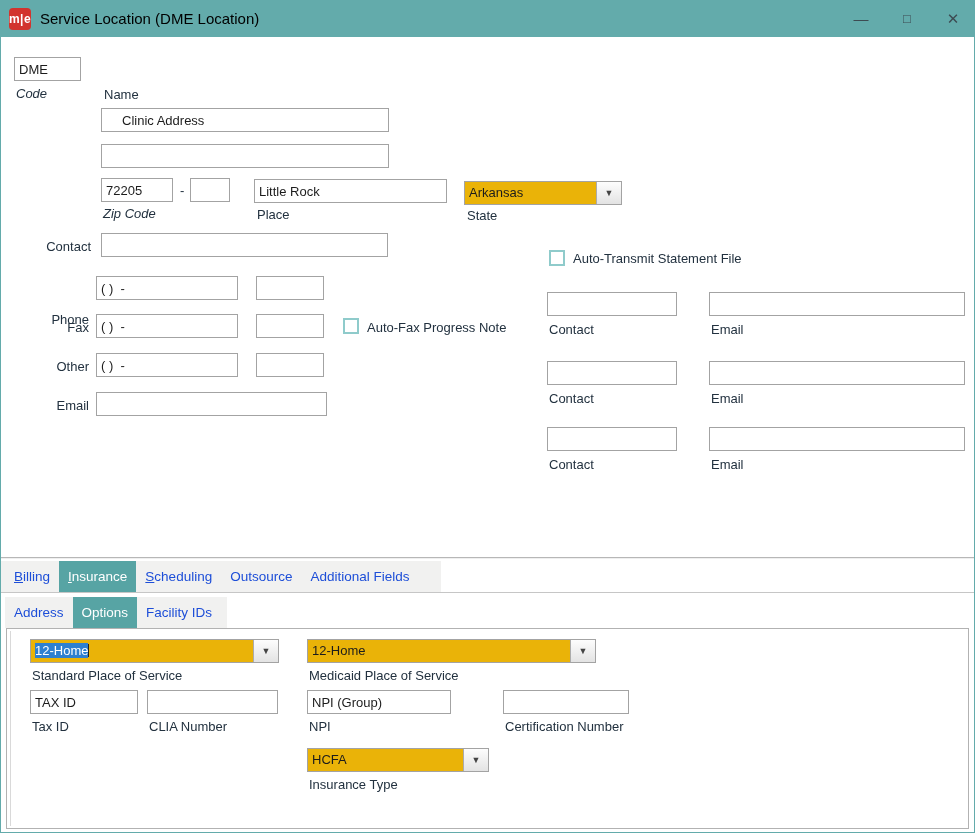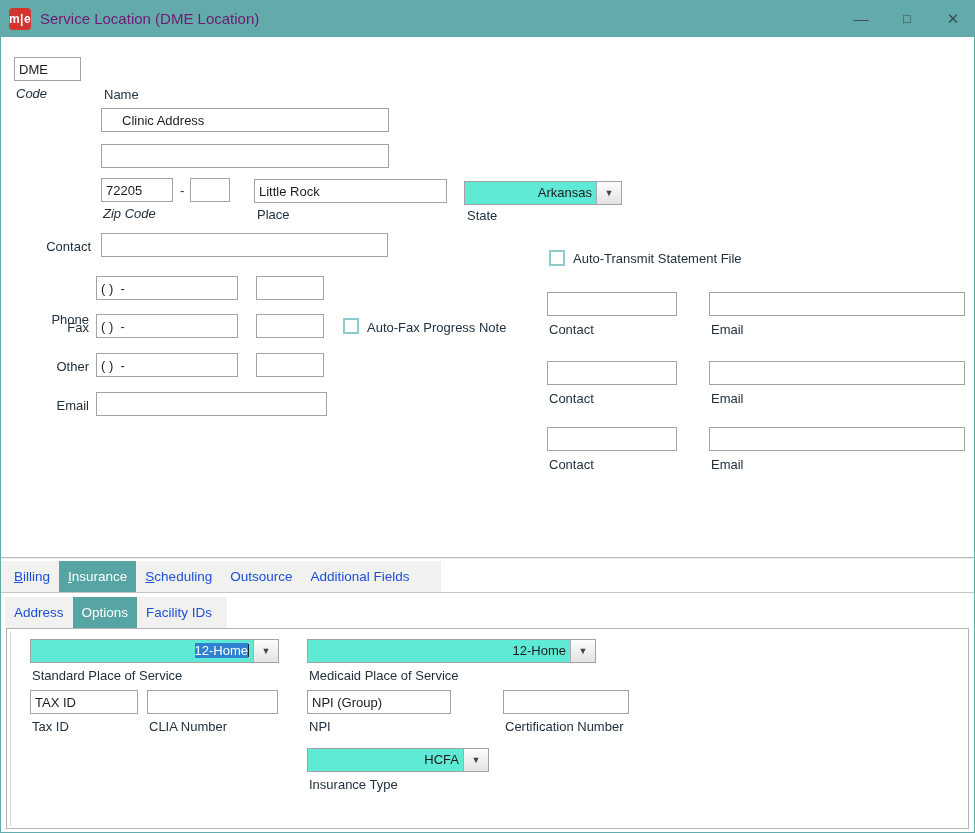--- a/index.html
+++ b/index.html
@@ -13,36 +13,36 @@
   
   .titlebar {
     position:absolute; left:0; top:0; width:975px; height:37px; background:#63abab;
     display:flex; align-items:center;
   }
   .app-icon {
     width:22px; height:22px; margin-left:8px; background:#d2342e; border-radius:4px;
     color:#fff; font-size:12px; font-weight:bold; display:flex; align-items:center; justify-content:center;
     letter-spacing:0.5px;
   }
-  .title-text { color:#701a75; font-size:15px; margin-left:9px; }
+  .title-text { color:#000000; font-size:15px; margin-left:9px; }
   .win-controls { position:absolute; right:0; top:0; height:37px; display:flex; align-items:center; }
   .win-btn {
     width:46px; height:37px; display:flex; align-items:center; justify-content:center;
     color:#3d4b52; font-size:15px; cursor:default;
   }
   .win-btn.max { font-size:13px; }
   
   .txt {
     position:absolute; height:24px; border:1px solid #a3a3a3; background:#fff;
     font-family:"Liberation Sans", sans-serif; font-size:13px; color:#1c1c1c; padding:0 4px; outline:none;
   }
   .lbl { position:absolute; font-size:13px; color:#22313f; white-space:nowrap; }
   .lbl.it { font-style:italic; }
   .lbl.r { text-align:right; }
-  .combo { position:absolute; height:24px; border:1px solid #a3a3a3; background:#5eead4; display:flex;text-align:right; }
+  .combo { position:absolute; height:24px; border:1px solid #a3a3a3; background:#eab308; display:flex; }
   .combo .cval { flex:1; font-size:13px; color:#1c1c1c; padding:3px 4px 0 4px; white-space:nowrap; overflow:hidden; }
   .combo .cbtn {
     width:25px; border-left:1px solid #ababab; background:linear-gradient(#fdfdfd,#e3e3e3);
     display:flex; align-items:center; justify-content:center; color:#444; font-size:9px;
   }
   .sel-hl { background:#2e80d0; color:#fff; }
   .cursor { display:inline-block; width:1px; height:13px; background:#222; vertical-align:-2px; }
   .cb { position:absolute; width:16px; height:16px; background:#fff; border:2px solid #8fcbcb; }
   
   .divider { position:absolute; left:0; width:975px; height:2px; background:#b7b7b7; border-bottom:1px solid #efefef; }

